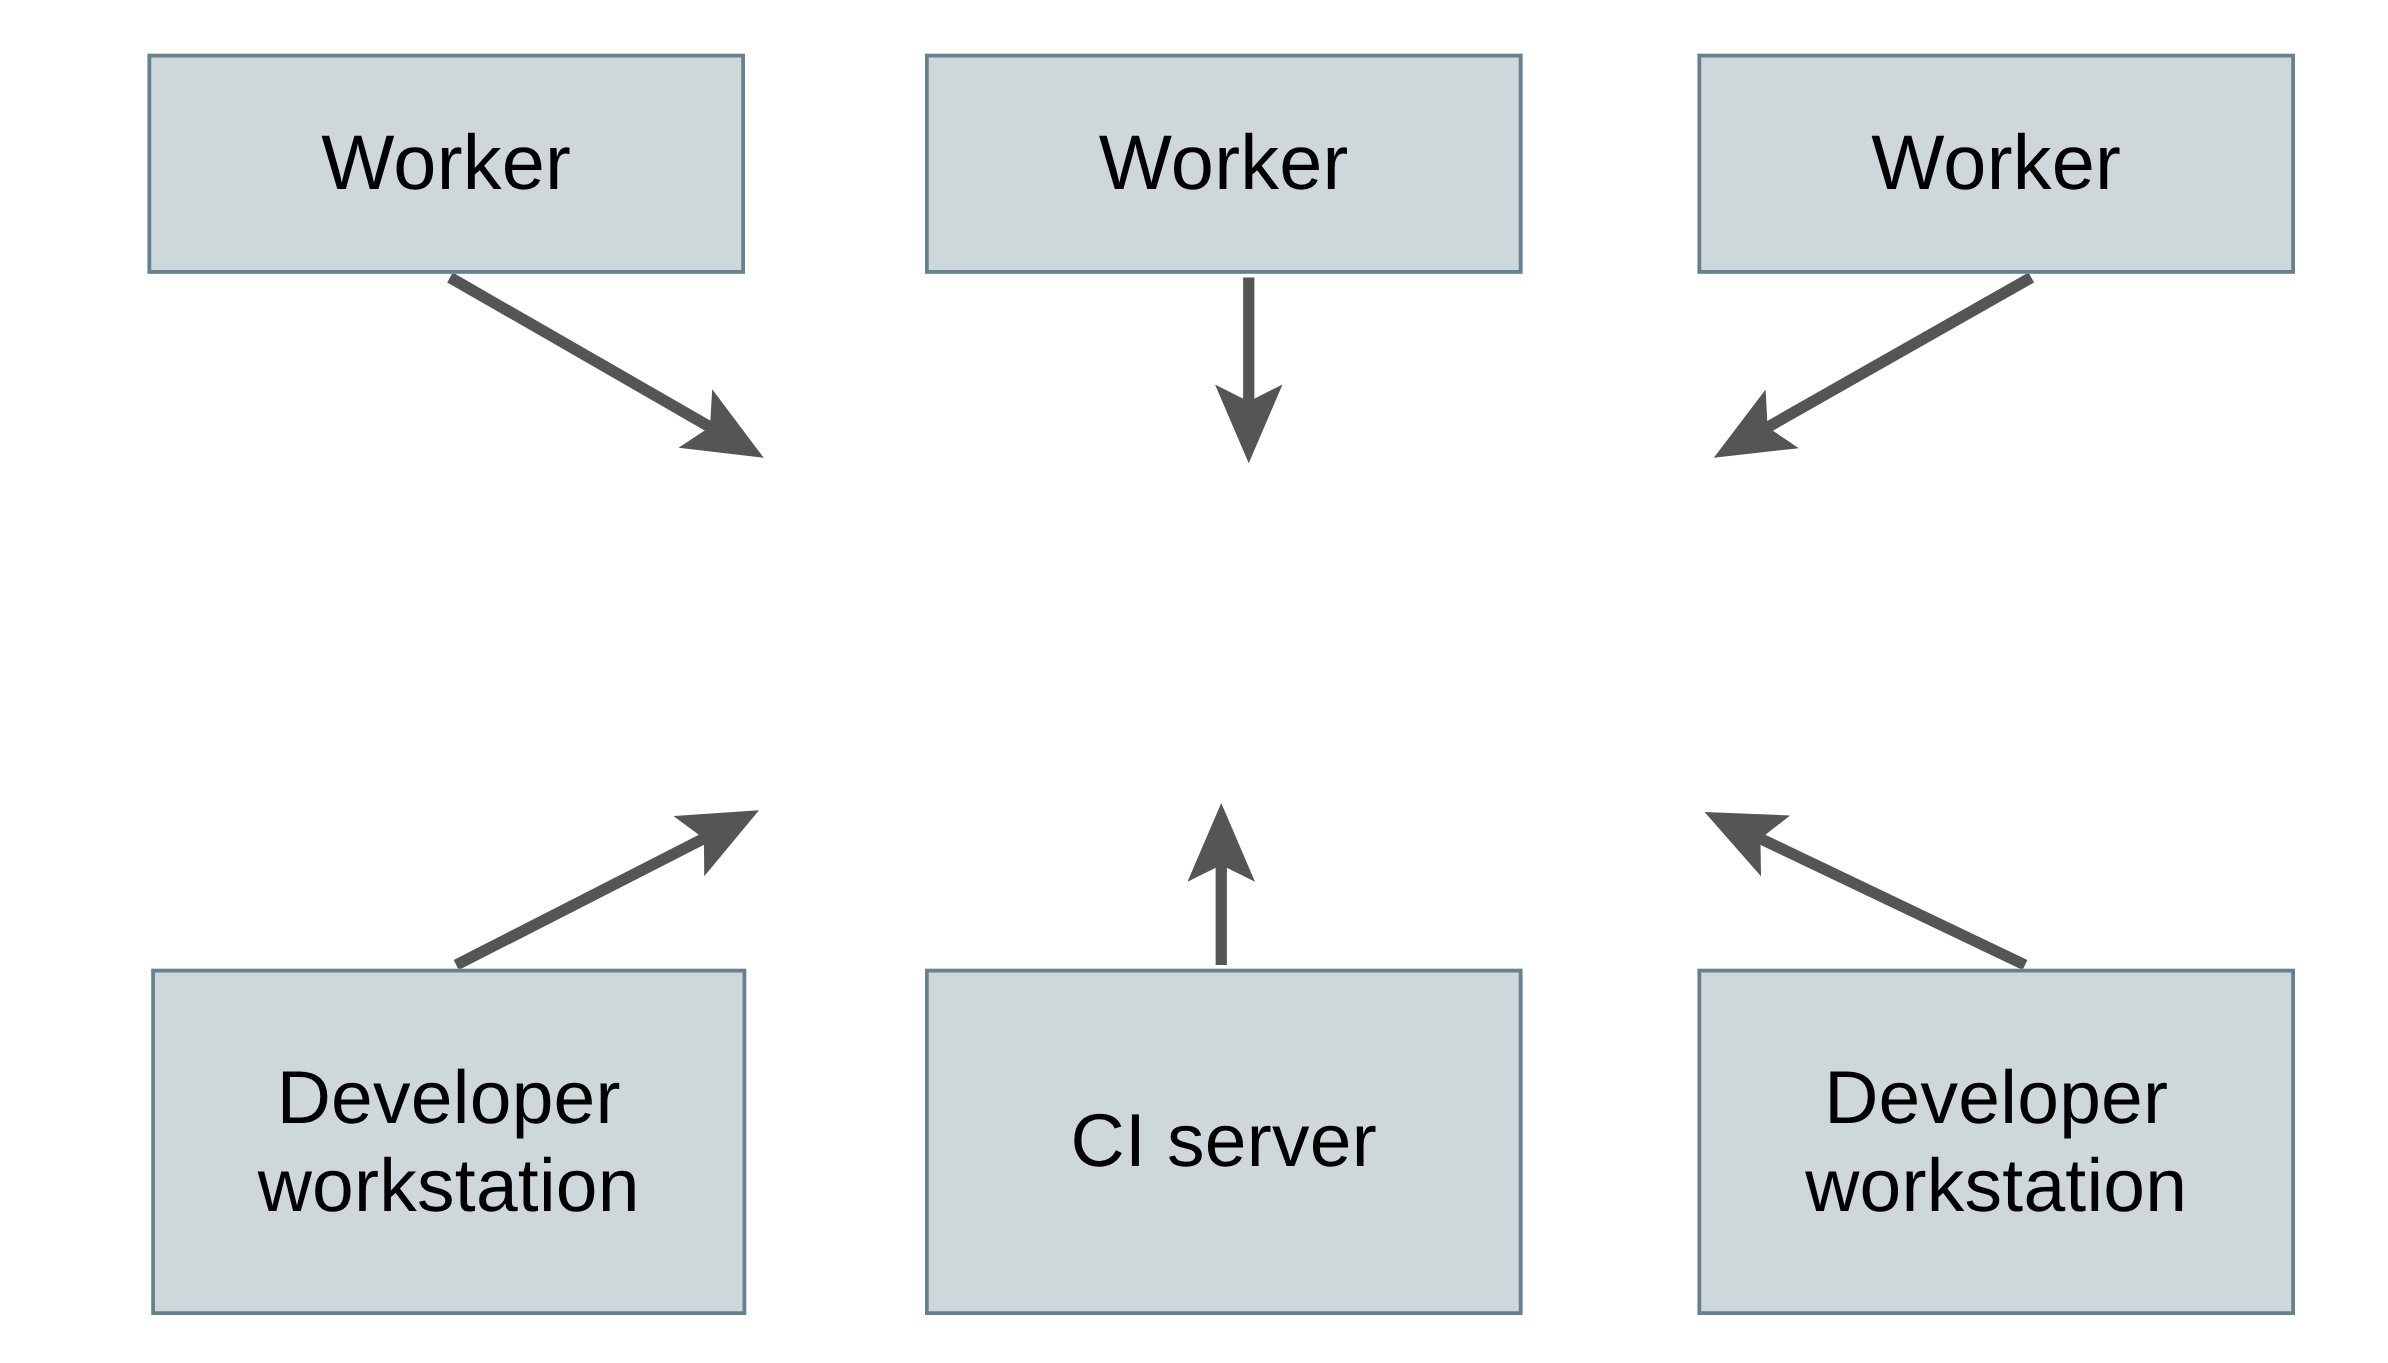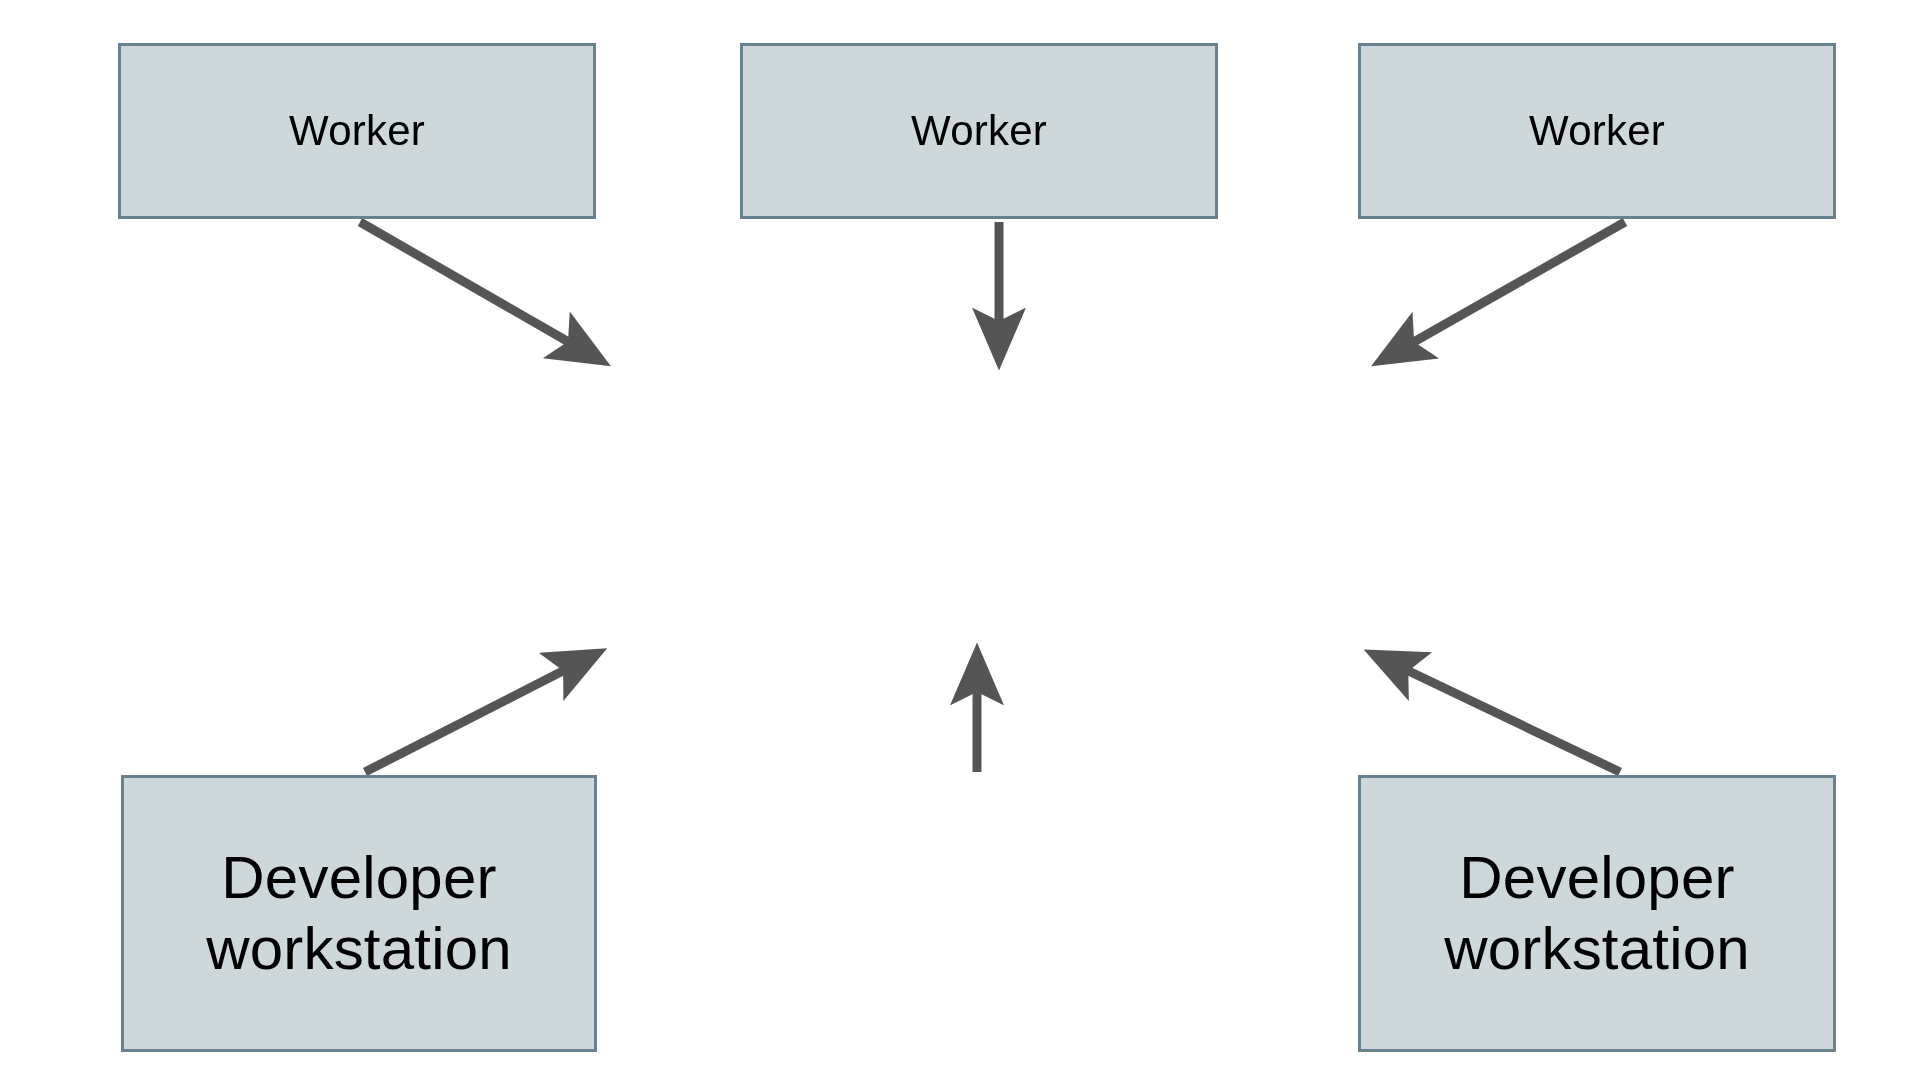--- a/index.html
+++ b/index.html
@@ -34,21 +34,21 @@
     justify-content: center;
     text-align: center;
   }
   .node-label {
     color: #000000;
     font-weight: 400;
     line-height: 1.18;
     letter-spacing: 0.2px;
     white-space: pre-line;
   }
-  .label-lg { font-size: 42px; }
+  .label-lg { font-size: 62px; }
   .label-md { font-size: 60px; }
 
   
   #node-worker-1 { left: 118px;  top: 43px;  width: 478px; height: 176px; }
   #node-worker-2 { left: 740px;  top: 43px;  width: 478px; height: 176px; }
   #node-worker-3 { left: 1358px; top: 43px;  width: 478px; height: 176px; }
 
   
   #node-build-master { left: 593px; top: 369px; width: 769px; height: 276px; }
 
@@ -105,19 +105,22 @@
   <div class="node" id="node-worker-3">
     <span class="node-label label-lg">Worker</span>
   </div>
 
 
   <div class="node" id="node-dev-workstation-1">
     <span class="node-label label-md">Developer
 workstation</span>
   </div>
 
+  <div class="node" id="node-ci-server">
+    <span class="node-label label-md">CI server</span>
+  </div>
 
   <div class="node" id="node-dev-workstation-2">
     <span class="node-label label-md">Developer
 workstation</span>
   </div>
 
 </div>
 
 </body></html>

